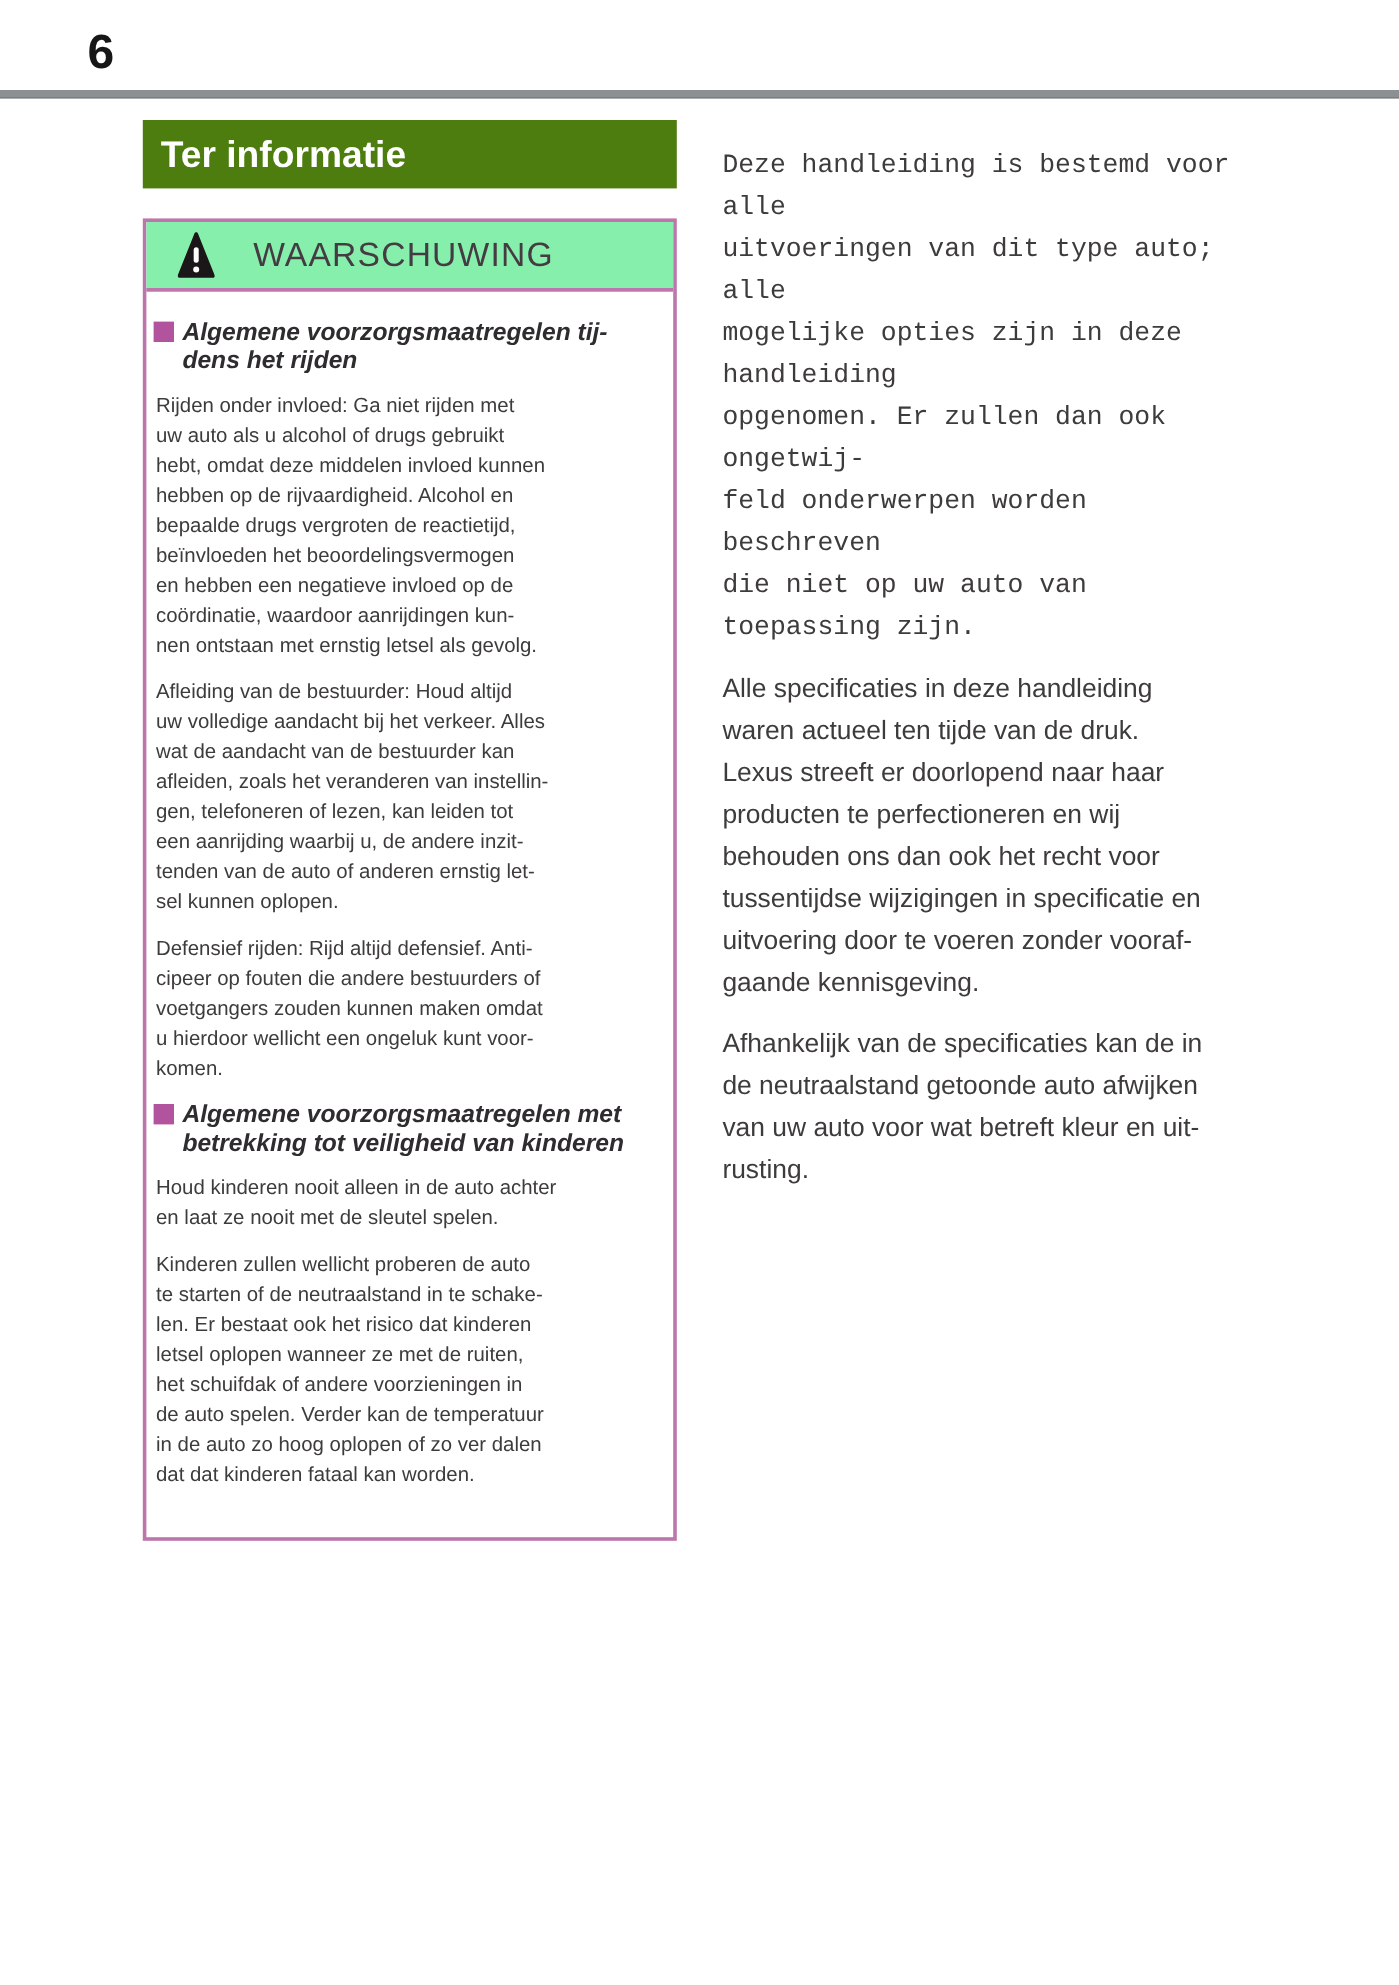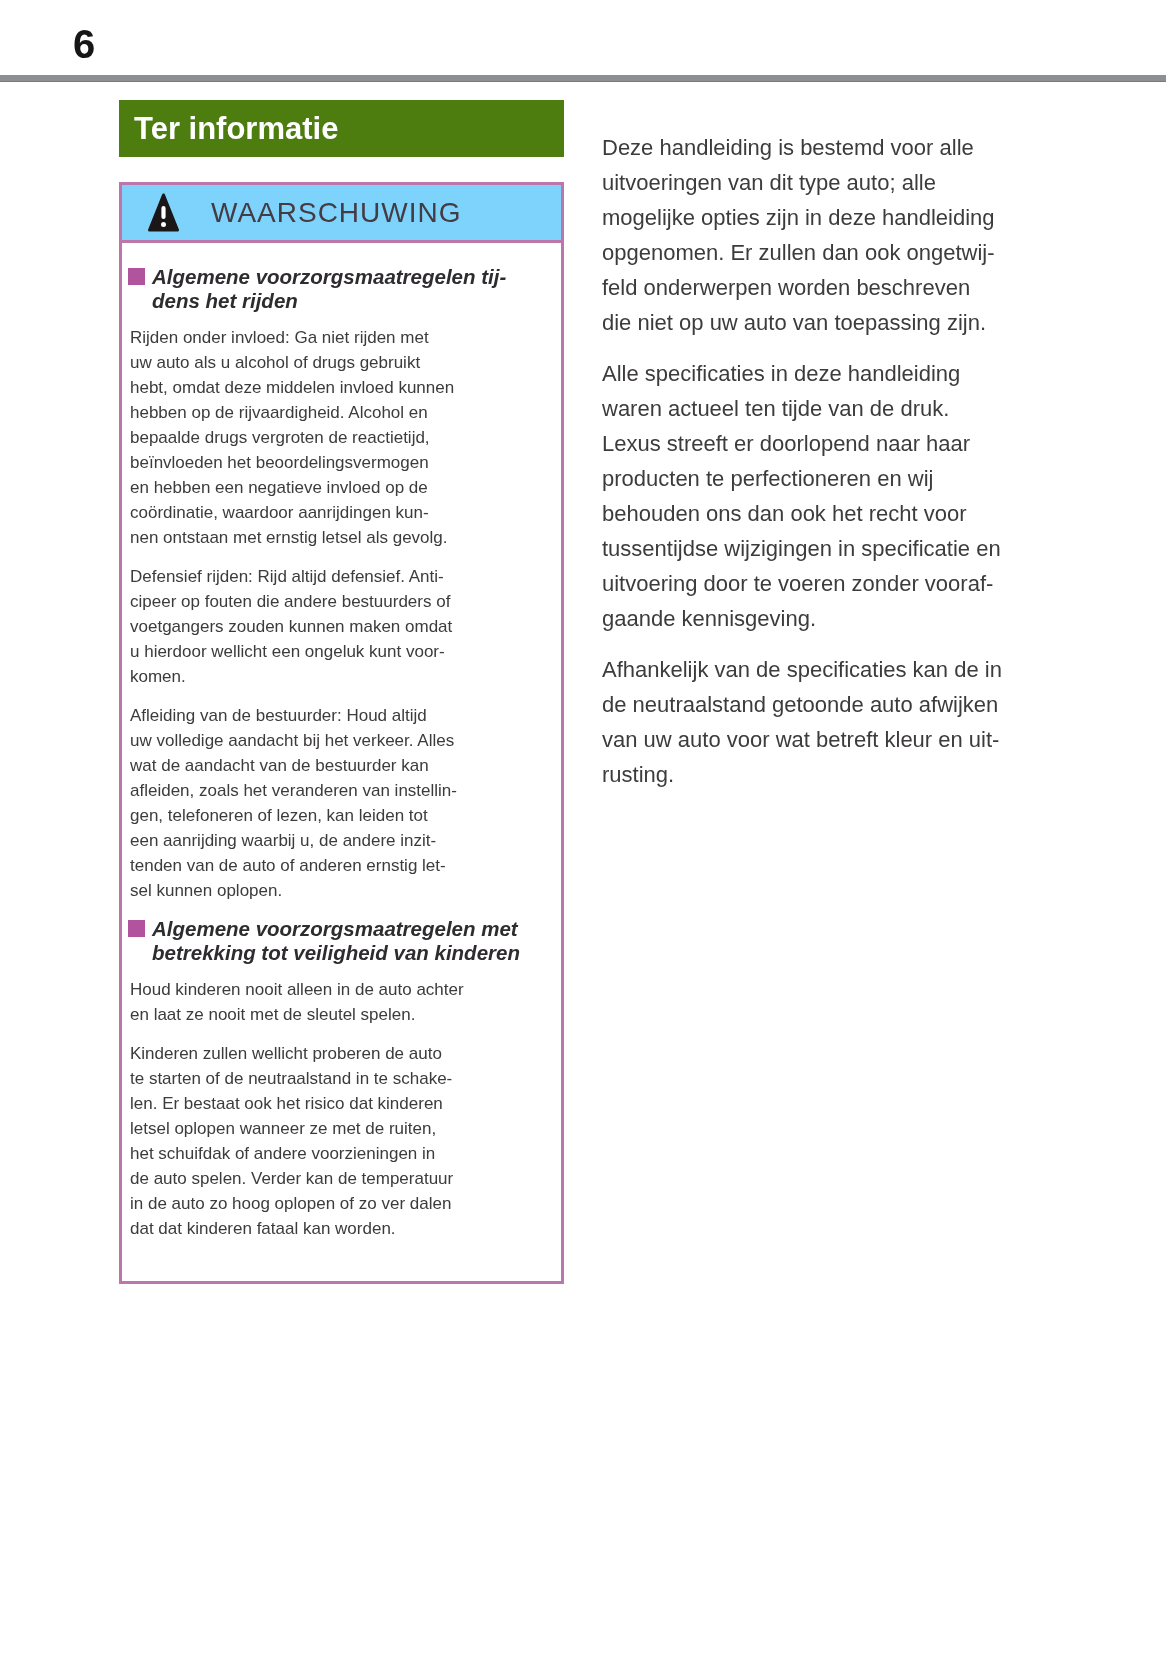--- a/index.html
+++ b/index.html
@@ -26,21 +26,21 @@
     height:57px;background:#4d7c0f;color:#ffffff;
     font-size:31px;font-weight:bold;line-height:57px;
     padding-left:15px;box-sizing:border-box;
   }
   .warning-box{
     margin-top:25px;
     border:3px solid #bd76ab;
     background:#ffffff;
   }
   .warning-header{
-    background:#7dd3fc;
+    background:#86efac;
     border-bottom:3px solid #bd76ab;
     height:55px;
     display:flex;align-items:center;
     padding-left:26px;
   }
   .warning-icon{display:inline-flex;margin-right:32px;}
   .warning-title{
     font-size:28px;color:#453b42;letter-spacing:1px;
   }
   .warning-body{padding:10px 8px 26px 6px;}
@@ -73,21 +73,21 @@
   }
   .banner-right-bar{
     position:absolute;left:0;top:0;width:18px;height:57px;
     background:#8a8c8f;
   }
   .r-par{
     font-size:22px;line-height:35px;
     margin:14px 0 16px 0;
     white-space:pre-line;color:#3d3b3c;
   }
-  .r-par.first{margin-top:29px;}
+  .r-par.first{margin-top:19px;font-family:Liberation Mono, monospace;}
 </style>
 </head>
 <body>
 
 <div class="page">
 
   <div class="page-number">6</div>
   <div class="top-rule"></div>
 
   <div class="col-left">
@@ -116,33 +116,33 @@
         </div>
         <div class="w-par">Rijden onder invloed: Ga niet rijden met
 uw auto als u alcohol of drugs gebruikt
 hebt, omdat deze middelen invloed kunnen
 hebben op de rijvaardigheid. Alcohol en
 bepaalde drugs vergroten de reactietijd,
 beïnvloeden het beoordelingsvermogen
 en hebben een negatieve invloed op de
 coördinatie, waardoor aanrijdingen kun-
 nen ontstaan met ernstig letsel als gevolg.</div>
-        <div class="w-par">Defensief rijden: Rijd altijd defensief. Anti-
-cipeer op fouten die andere bestuurders of
-voetgangers zouden kunnen maken omdat
-u hierdoor wellicht een ongeluk kunt voor-
-komen.</div>
         <div class="w-par">Afleiding van de bestuurder: Houd altijd
 uw volledige aandacht bij het verkeer. Alles
 wat de aandacht van de bestuurder kan
 afleiden, zoals het veranderen van instellin-
 gen, telefoneren of lezen, kan leiden tot
 een aanrijding waarbij u, de andere inzit-
 tenden van de auto of anderen ernstig let-
 sel kunnen oplopen.</div>
+        <div class="w-par">Defensief rijden: Rijd altijd defensief. Anti-
+cipeer op fouten die andere bestuurders of
+voetgangers zouden kunnen maken omdat
+u hierdoor wellicht een ongeluk kunt voor-
+komen.</div>
 
         <div class="w-heading second">
           <span class="bullet"></span>
           <span>Algemene voorzorgsmaatregelen met
 betrekking tot veiligheid van kinderen</span>
         </div>
         <div class="w-par">Houd kinderen nooit alleen in de auto achter
 en laat ze nooit met de sleutel spelen.</div>
         <div class="w-par">Kinderen zullen wellicht proberen de auto
 te starten of de neutraalstand in te schake-

